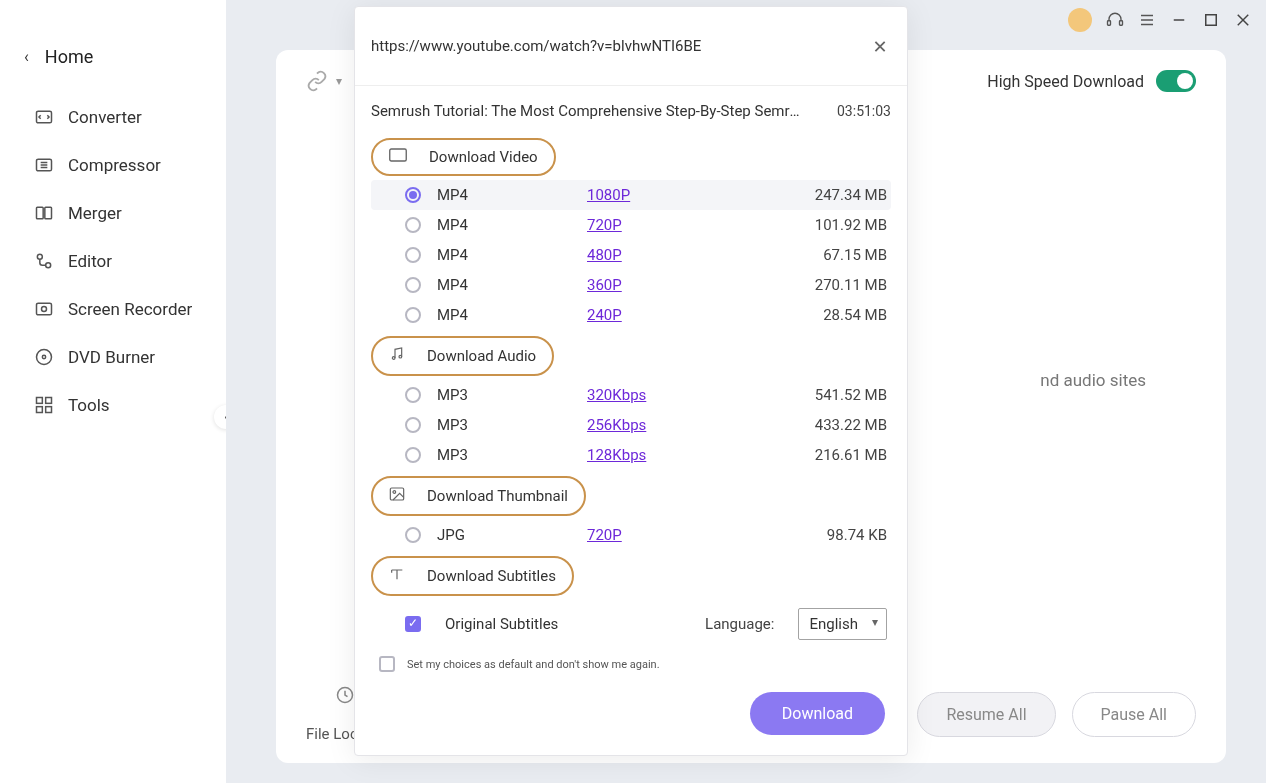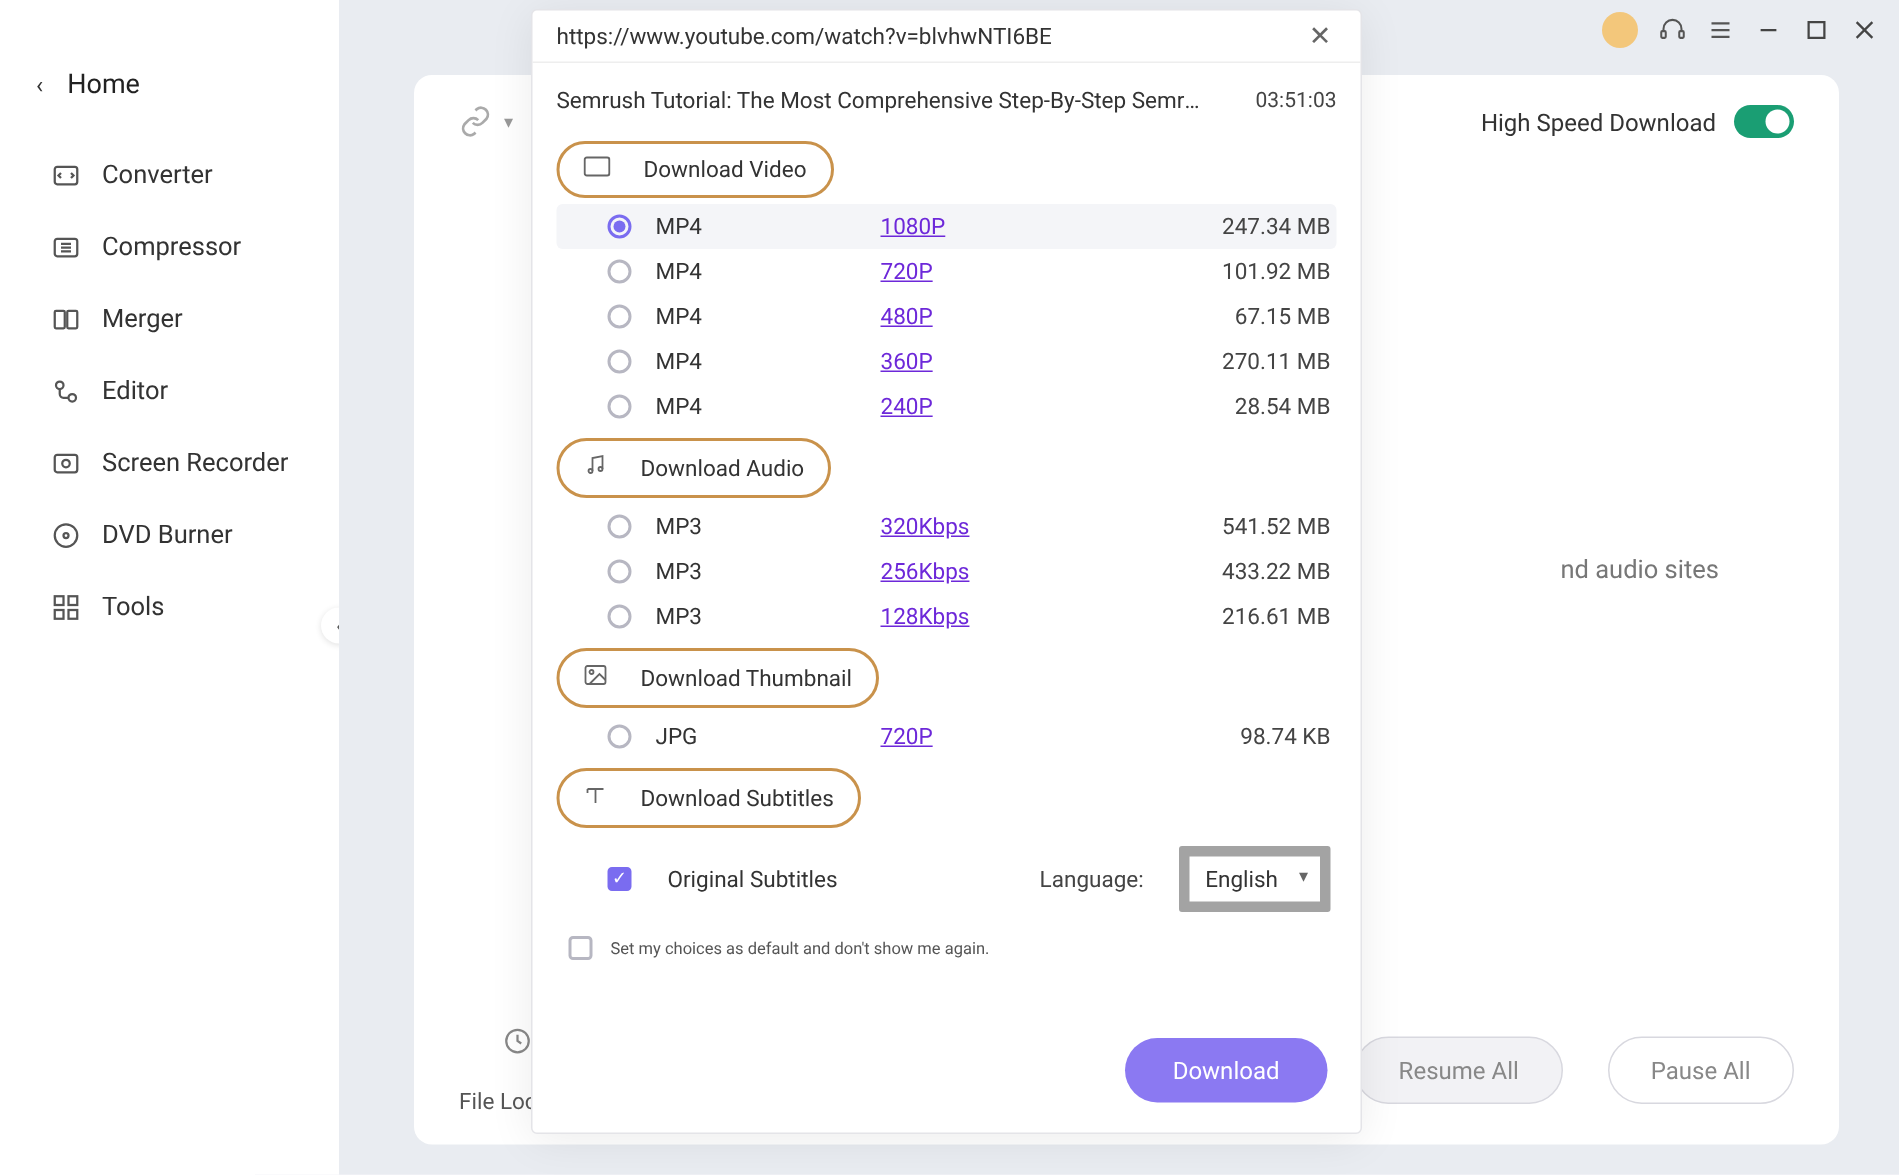--- a/index.html
+++ b/index.html
@@ -29,27 +29,27 @@
   .url-icon-group { display:flex; align-items:center; gap:8px; color:#888; }
   .hs-toggle { display:flex; align-items:center; gap:12px; font-size:16px; color:#333; }
   .toggle { width:40px; height:22px; border-radius:11px; background:#1a9e73; position:relative; }
   .toggle::after { content:""; position:absolute; width:16px; height:16px; border-radius:50%; background:#fff; top:3px; right:3px; }
 
   .bg-text { position:absolute; right:80px; top:320px; color:#777; font-size:17px; }
 
   .footer-row { position:absolute; bottom:20px; left:30px; right:30px; display:flex; align-items:center; justify-content:space-between; }
   .file-loc { display:flex; align-items:center; gap:10px; color:#555; flex-direction:column; font-size:15px; }
   .file-loc .clock-icon { font-size:18px; color:#888; margin-bottom:6px; }
-  .footer-buttons { display:flex; gap:30px; }
+  .footer-buttons { display:flex; gap:16px; }
   .pill-btn { padding:12px 28px; border-radius:28px; border:1px solid #d8d8df; background:#f2f2f5; color:#888; font-size:16px; cursor:pointer; }
   .pill-btn.outline { background:#fff; }
 
   
   .modal { position:absolute; left:354px; top:6px; width:554px; height:750px; background:#fff; border:1px solid #e4e4e8; border-radius:4px; box-shadow:0 4px 30px rgba(0,0,0,0.08); display:flex; flex-direction:column; }
-  .modal-header { display:flex; align-items:center; justify-content:space-between; padding:6px 16px; border-bottom:1px solid #eee; }
+  .modal-header { display:flex; align-items:center; justify-content:space-between; padding:28px 16px; border-bottom:1px solid #eee; }
   .modal-url { font-size:15px; color:#333; overflow:hidden; text-overflow:ellipsis; white-space:nowrap; max-width:470px; }
   .modal-close { width:22px; height:22px; color:#666; cursor:pointer; display:flex; align-items:center; justify-content:center; font-size:18px; }
 
   .modal-body { flex:1; overflow:auto; padding: 10px 16px 0 16px; }
   .video-meta { display:flex; align-items:center; justify-content:space-between; padding: 6px 0 12px 0; font-size:15px; color:#333; }
   .video-title { overflow:hidden; text-overflow:ellipsis; white-space:nowrap; max-width:430px; }
   .video-dur { color:#444; font-size:14px; }
 
   .section-chip { display:inline-flex; align-items:center; gap:22px; border:2px solid #c9924b; border-radius:24px; padding:8px 16px; font-size:15px; color:#333; margin:6px 0 4px 0; }
   .section-chip .chip-icon { color:#666; }
@@ -61,21 +61,21 @@
   .radio.checked::after { content:""; position:absolute; width:8px; height:8px; background:#7a6cf0; border-radius:50%; top:2px; left:2px; }
   .fmt { width:150px; }
   .qual { width:170px; color:#6d28d9;text-decoration:underline; }
   .size { flex:1; text-align:right; color:#444; }
 
   .subtitle-row { display:flex; align-items:center; padding:8px 4px 8px 34px; gap:24px; font-size:15px; }
   .checkbox { width:16px; height:16px; border:2px solid #b7b7c2; border-radius:3px; position:relative; flex-shrink:0; }
   .checkbox.checked { background:#7a6cf0; border-color:#7a6cf0; }
   .checkbox.checked::after { content:"✓"; color:#fff; font-size:12px; position:absolute; top:-2px; left:1px; }
   .lang-label { margin-left:auto; color:#444; }
-  .lang-select { border:7px solid #a3a3a3; padding:6px 28px 6px 10px; font-size:15px; border-radius:2px; background:#fff; position:relative; }
+  .lang-select { border:1px solid #a3a3a3; padding:6px 28px 6px 10px; font-size:15px; border-radius:2px; background:#fff; position:relative; }
   .lang-select::after { content:"▾"; position:absolute; right:8px; top:6px; color:#666; font-size:12px; }
 
   .default-row { display:flex; align-items:center; gap:12px; padding:8px 4px 8px 8px; font-size:11px; color:#555; }
 
   .modal-footer { padding:14px 22px 20px 22px; display:flex; justify-content:flex-end; border-top:0; }
   .download-btn { background:#8b79f2; color:#fff; border:none; padding:12px 32px; border-radius:24px; font-size:16px; cursor:pointer; }
 
   svg { width:100%; height:100%; }
 </style>
 </head>

